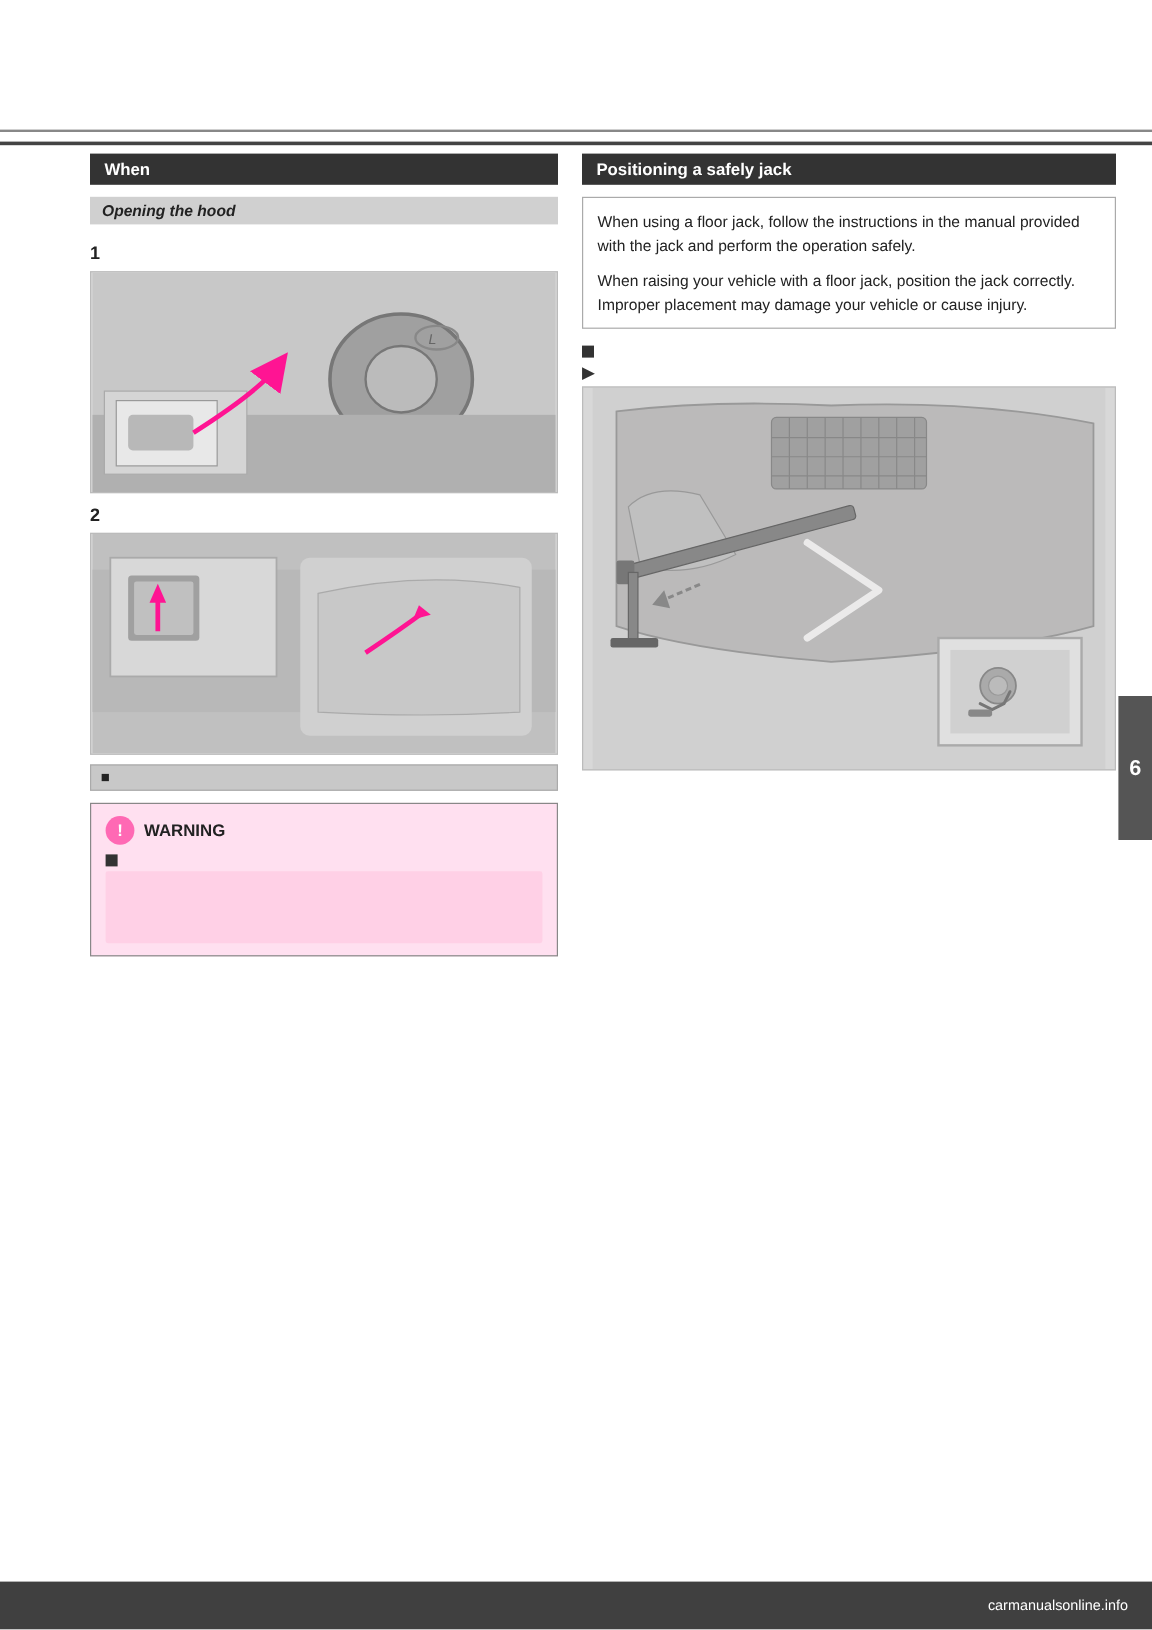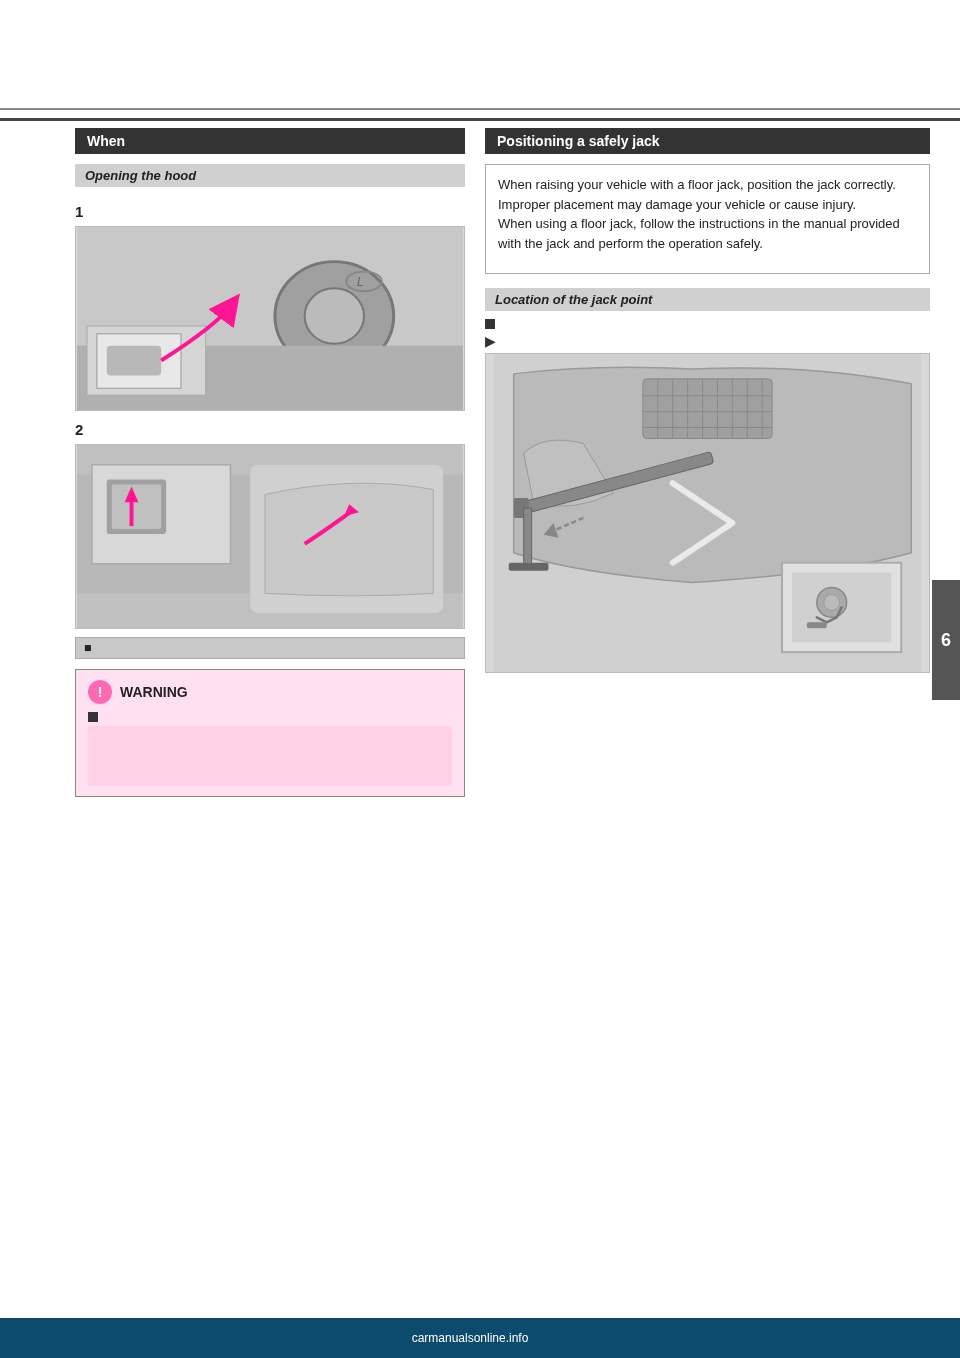--- a/index.html
+++ b/index.html
@@ -30,24 +30,24 @@
       left: 0;
     }
 
     
     .bottom-bar {
       position: absolute;
       bottom: 0;
       left: 0;
       width: 100%;
       height: 40px;
-      background: #0c4a6e;
+      background: #404040;
       display: flex;
       align-items: center;
-      justify-content: center;
+      justify-content: flex-end;
       padding-right: 20px;
     }
 
     .bottom-bar-text {
       color: #fff;
       font-size: 12px;
     }
 
     
     .side-tab {
@@ -366,28 +366,25 @@
 
     <div class="right-column">
 
       
       <div class="section-header">
         <span>Positioning a safely jack</span>
       </div>
 
       
       <div class="info-box">
+        <p style="margin-bottom:10px;">When using a floor jack, follow the instructions in the manual provided with the jack and perform the operation safely.</p>
         <p>When raising your vehicle with a floor jack, position the jack correctly. Improper placement may damage your vehicle or cause injury.</p>
-        <p style="margin-bottom:10px;">When using a floor jack, follow the instructions in the manual provided with the jack and perform the operation safely.</p>
-      </div>
-
-      
-      <div class="section-header-light">
-        <span>Location of the jack point</span>
-      </div>
+      </div>
+
+      
 
       
       <div class="bullet-row">
         <span class="bullet-black"></span>
         <span></span>
       </div>
       <div class="bullet-row">
         <span class="bullet-arrow">▶</span>
         <span></span>
       </div>

